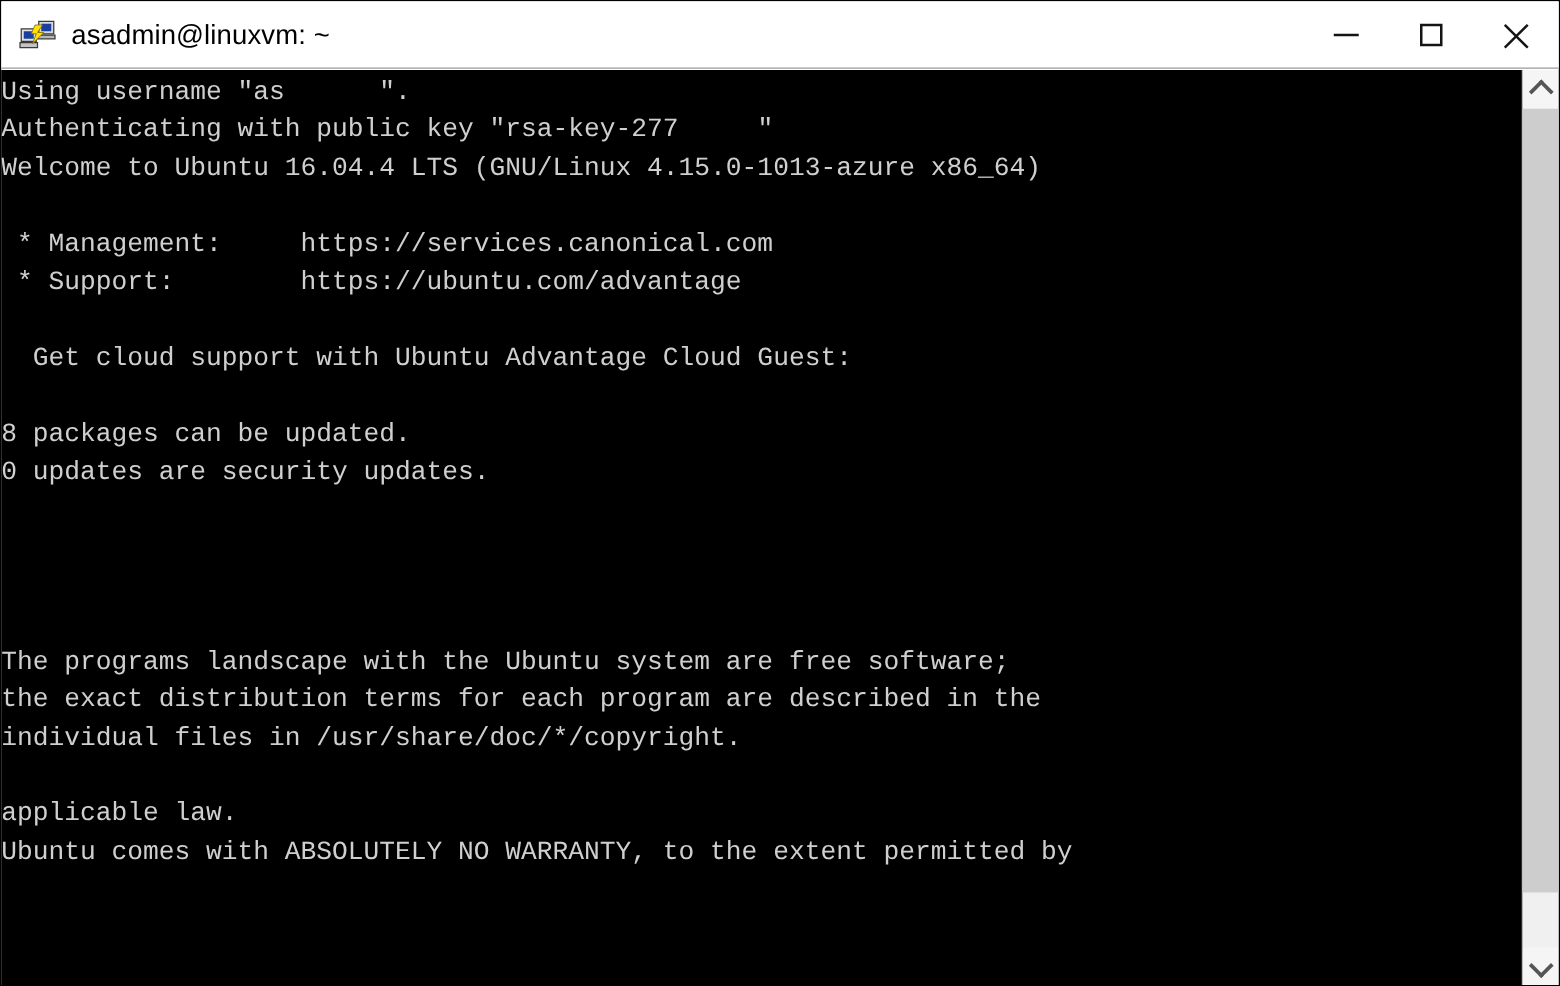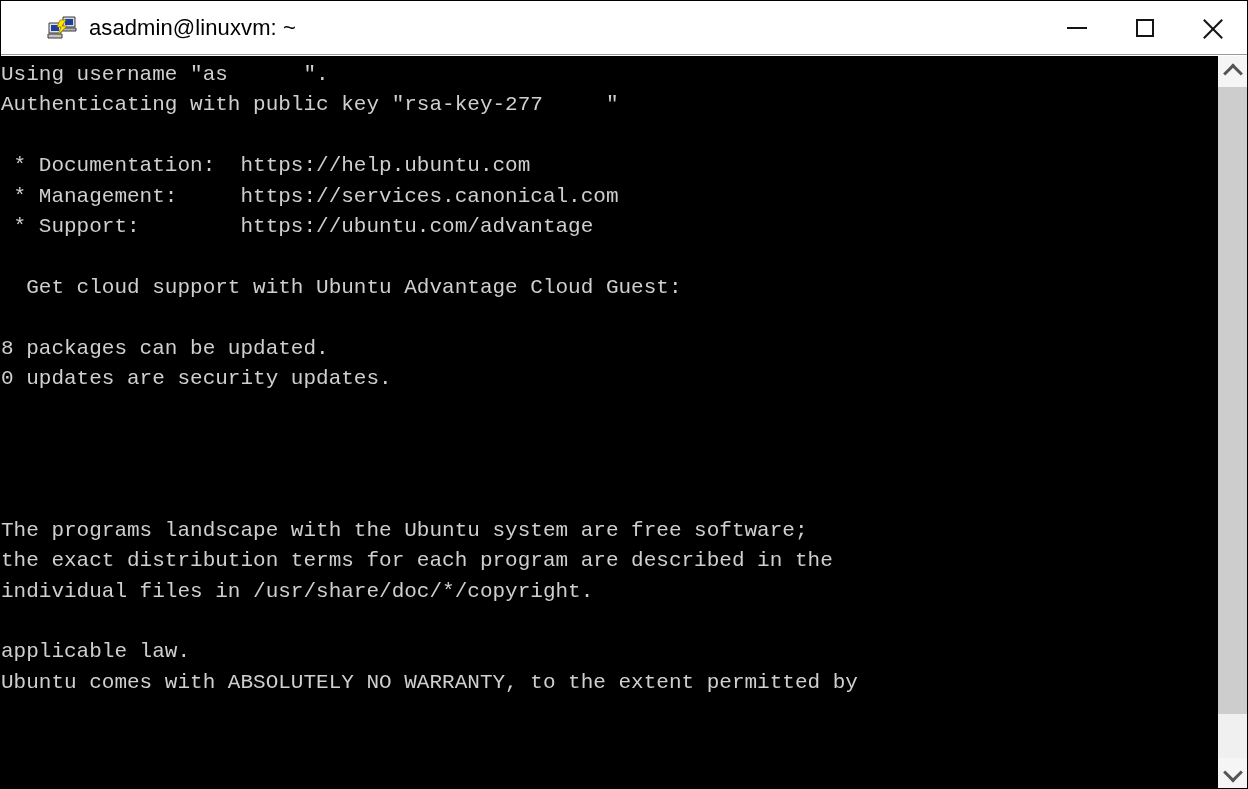--- a/index.html
+++ b/index.html
@@ -41,21 +41,20 @@
     align-items: center;
     box-sizing: border-box;
   }
   .title-left {
     display: flex;
     align-items: center;
     flex: 1 1 auto;
     min-width: 0;
     padding-left: 14px;
     height: 100%;
-    margin-left: 32px;
   }
   .app-icon {
     width: 30px;
     height: 30px;
     flex: 0 0 auto;
     margin-right: 12px;
     position: relative;
   }
   .title-text {
     font-family: "Liberation Sans", sans-serif;
@@ -241,22 +240,22 @@
         <span class="glyph-close"></span>
       </button>
     </div>
   </div>
 
   <div class="terminal-wrap">
 
     <div class="terminal">
       <pre class="term-lines" id="term-lines"><span class="term-line"><span>Using username "as</span><span class="redact">      </span><span>".</span>
 </span><span class="term-line"><span>Authenticating with public key "rsa-key-277</span><span class="redact">     </span><span>"</span>
-</span><span class="term-line"><span></span>
-</span><span class="term-line"><span> * Documentation:  https://help.ubuntu.com</span>
+</span><span class="term-line"><span>Welcome to Ubuntu 16.04.4 LTS (GNU/Linux 4.15.0-1013-azure x86_64)</span>
+</span><span class="term-line"><span></span>
 </span><span class="term-line"><span> * Management:     https://services.canonical.com</span>
 </span><span class="term-line"><span> * Support:        https://ubuntu.com/advantage</span>
 </span><span class="term-line"><span></span>
 </span><span class="term-line"><span>  Get cloud support with Ubuntu Advantage Cloud Guest:</span>
 </span><span class="term-line"><span></span>
 </span><span class="term-line"><span>8 packages can be updated.</span>
 </span><span class="term-line"><span>0 updates are security updates.</span>
 </span><span class="term-line"><span></span>
 </span><span class="term-line"><span></span>
 </span><span class="term-line"><span></span>

